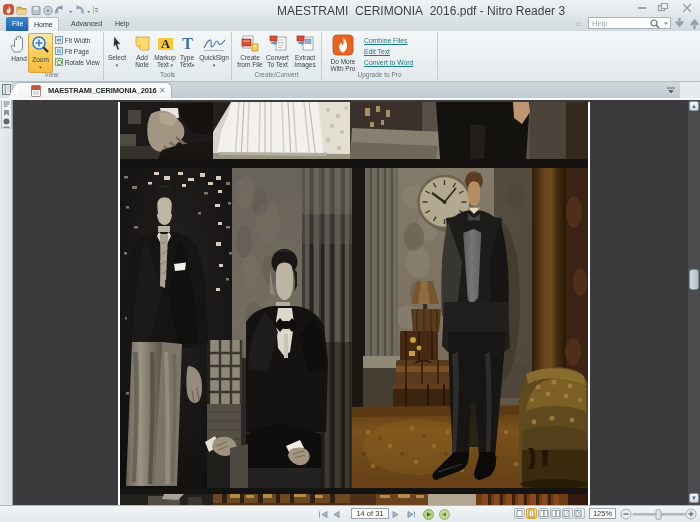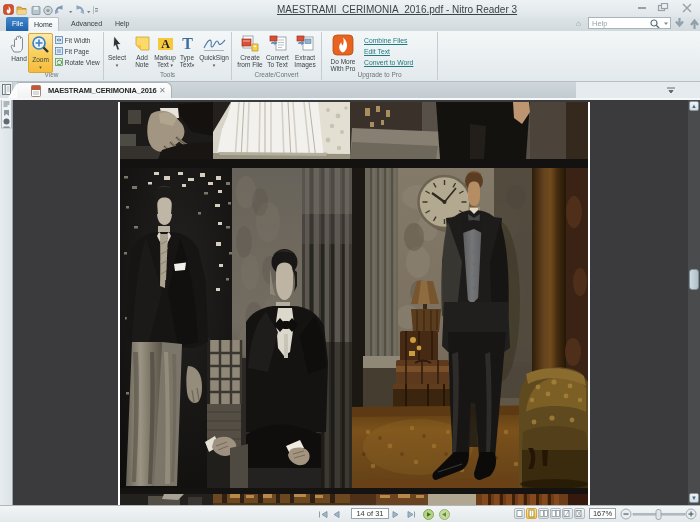--- a/index.html
+++ b/index.html
@@ -1,38 +1,38 @@
 <!DOCTYPE html>
 <html><head><meta charset="utf-8"><style>
 *{margin:0;padding:0;box-sizing:border-box}
 html,body{width:700px;height:522px;overflow:hidden;font-family:"Liberation Sans",sans-serif;}
 #app{position:relative;width:700px;height:522px;background:#e6ebee;}
 
 #titlebar{position:absolute;left:0;top:0;width:700px;height:17px;background:linear-gradient(#eef2f4,#dfe6ea);}
-#title{position:absolute;left:277px;top:4px;font-size:10px;color:#3c4346;letter-spacing:0px;text-decoration:underline;}
+#title{position:absolute;left:277px;top:4px;font-size:12px;color:#3c4346;letter-spacing:0px;}
 
 #qat{position:absolute;left:3px;top:2px;height:13px;}
 
 #tabrow{position:absolute;left:0;top:17px;width:700px;height:14px;background:linear-gradient(#dde4e8,#d2dade);}
 .rtab{position:absolute;top:0px;height:14px;font-size:7px;line-height:14px;padding:0 5px;color:#333b40;}
 #tab-file{left:6px;top:0px;height:14px;background:linear-gradient(#4388cc,#1e62ac);color:#fff;border-radius:2px 2px 0 0;padding:0 6px;}
 #tab-home{background:linear-gradient(#fbfcfd,#eef2f4);border:1px solid #b9c2c8;border-bottom:none;border-radius:2px 2px 0 0;color:#2a3236;}
 
 #findbar{position:absolute;left:570px;top:16px;width:130px;height:14px;}
 #findbox{position:absolute;left:18px;top:1px;width:83px;height:12px;background:#fff;border:1px solid #a9b4ba;font-size:7.5px;color:#9aa4a9;line-height:11px;padding-left:3px;}
 
 #ribbon{position:absolute;left:0;top:31px;width:700px;height:51px;background:linear-gradient(#f4f7f8,#e2e9ec);border-bottom:1px solid #b6bfc4;}
 .rgroup{position:absolute;top:1px;height:48px;border-right:1px solid #c5cdd2;}
 .glabel{position:absolute;bottom:2px;width:100%;text-align:center;font-size:6.5px;color:#6b767c;}
 .rbtn{position:absolute;text-align:center;font-size:6.5px;color:#394246;}
 .rbtn .lbl{margin-top:1px;line-height:7px;font-size:6.5px;color:#394246;}
 .smallbtn{position:absolute;font-size:6.5px;color:#394246;line-height:9px;white-space:nowrap;}
 .link{position:absolute;font-size:6.8px;color:#1d7a80;text-decoration:underline;white-space:nowrap;}
 
-#doctabbar{position:absolute;left:0;top:82px;width:576px;height:16px;background:linear-gradient(#cfd7db,#c2cbd0);}
+#doctabbar{position:absolute;left:0;top:82px;width:680px;height:16px;background:linear-gradient(#cfd7db,#c2cbd0);}
 #doctab{position:absolute;left:16px;top:0px;width:156px;height:16px;background:linear-gradient(#fdfdfd,#f0f2f3);border:1px solid #aab4ba;border-bottom:none;border-radius:3px 6px 0 0;}
 #doctab:before{content:"";position:absolute;left:-9px;top:0;border-right:9px solid #fdfdfd;border-top:15px solid transparent;}
 #doctab .txt{position:absolute;left:31px;top:3px;font-size:7.5px;font-weight:bold;color:#26292b;letter-spacing:-0.2px;white-space:nowrap;}
 #doctab .x{position:absolute;left:142px;top:3px;font-size:8px;color:#7a848a;}
 #doctab .ic{position:absolute;left:14px;top:2px;}
 #sidecorner{position:absolute;left:0px;top:0px;width:13px;height:16px;background:linear-gradient(#e8edef,#dbe2e6);border-right:1px solid #b9c2c8;}
 
 #docarea{position:absolute;left:0;top:98px;width:700px;height:407px;background:#3b3b3d;border-top:2px solid #f5f7f8;}
 #sidebar{position:absolute;left:0;top:0;width:13px;height:405px;background:linear-gradient(90deg,#e7ecee,#dce3e6);border-right:1px solid #9aa4aa;}
 #pagesvg{position:absolute;left:118px;top:2px;}
@@ -781,21 +781,21 @@
         <path d="M17.5 2 v7" stroke="#c9b46a" stroke-width="0.8"></path>
       <rect x="26" y="2.5" width="3.4" height="6" fill="#fff" stroke="#7d8a90" stroke-width="0.7"></rect>
         <rect x="30.2" y="2.5" width="3.4" height="6" fill="#fff" stroke="#7d8a90" stroke-width="0.7"></rect>
       <rect x="38" y="2.5" width="3.4" height="6" fill="#fff" stroke="#7d8a90" stroke-width="0.7"></rect>
         <rect x="42.2" y="2.5" width="3.4" height="6" fill="#fff" stroke="#7d8a90" stroke-width="0.7"></rect>
       <rect x="50" y="2.5" width="5" height="6" fill="#fff" stroke="#7d8a90" stroke-width="0.8"></rect>
         <path d="M51 8.5 l4 -6" stroke="#7d8a90" stroke-width="0.6"></path>
       <rect x="62" y="2.5" width="5" height="6" fill="#fff" stroke="#7d8a90" stroke-width="0.8"></rect>
         <path d="M63 8.5 l4 -6 m-4 0 l4 6" stroke="#7d8a90" stroke-width="0.6"></path>
     </svg>
-    <div id="zoombox">167%</div>
+    <div id="zoombox">125%</div>
     <svg style="position:absolute;left:620px;top:2px;" width="78" height="13" viewBox="0 0 78 13">
       <circle cx="6" cy="6" r="5" fill="#e8edf0" stroke="#9aa5ab" stroke-width="0.9"></circle>
       <rect x="3.5" y="5.4" width="5" height="1.3" fill="#5e6a70"></rect>
       <rect x="13" y="5.5" width="52" height="1.6" fill="#b7c0c5" stroke="#8f9aa0" stroke-width="0.5"></rect>
       <rect x="36" y="1.5" width="5" height="10" rx="2" fill="#dfe6ea" stroke="#8f9aa0" stroke-width="0.8"></rect>
       <circle cx="71" cy="6" r="5" fill="#e8edf0" stroke="#9aa5ab" stroke-width="0.9"></circle>
       <rect x="68.5" y="5.4" width="5" height="1.3" fill="#5e6a70"></rect>
       <rect x="70.4" y="3.5" width="1.3" height="5" fill="#5e6a70"></rect>
     </svg>
   </div>

